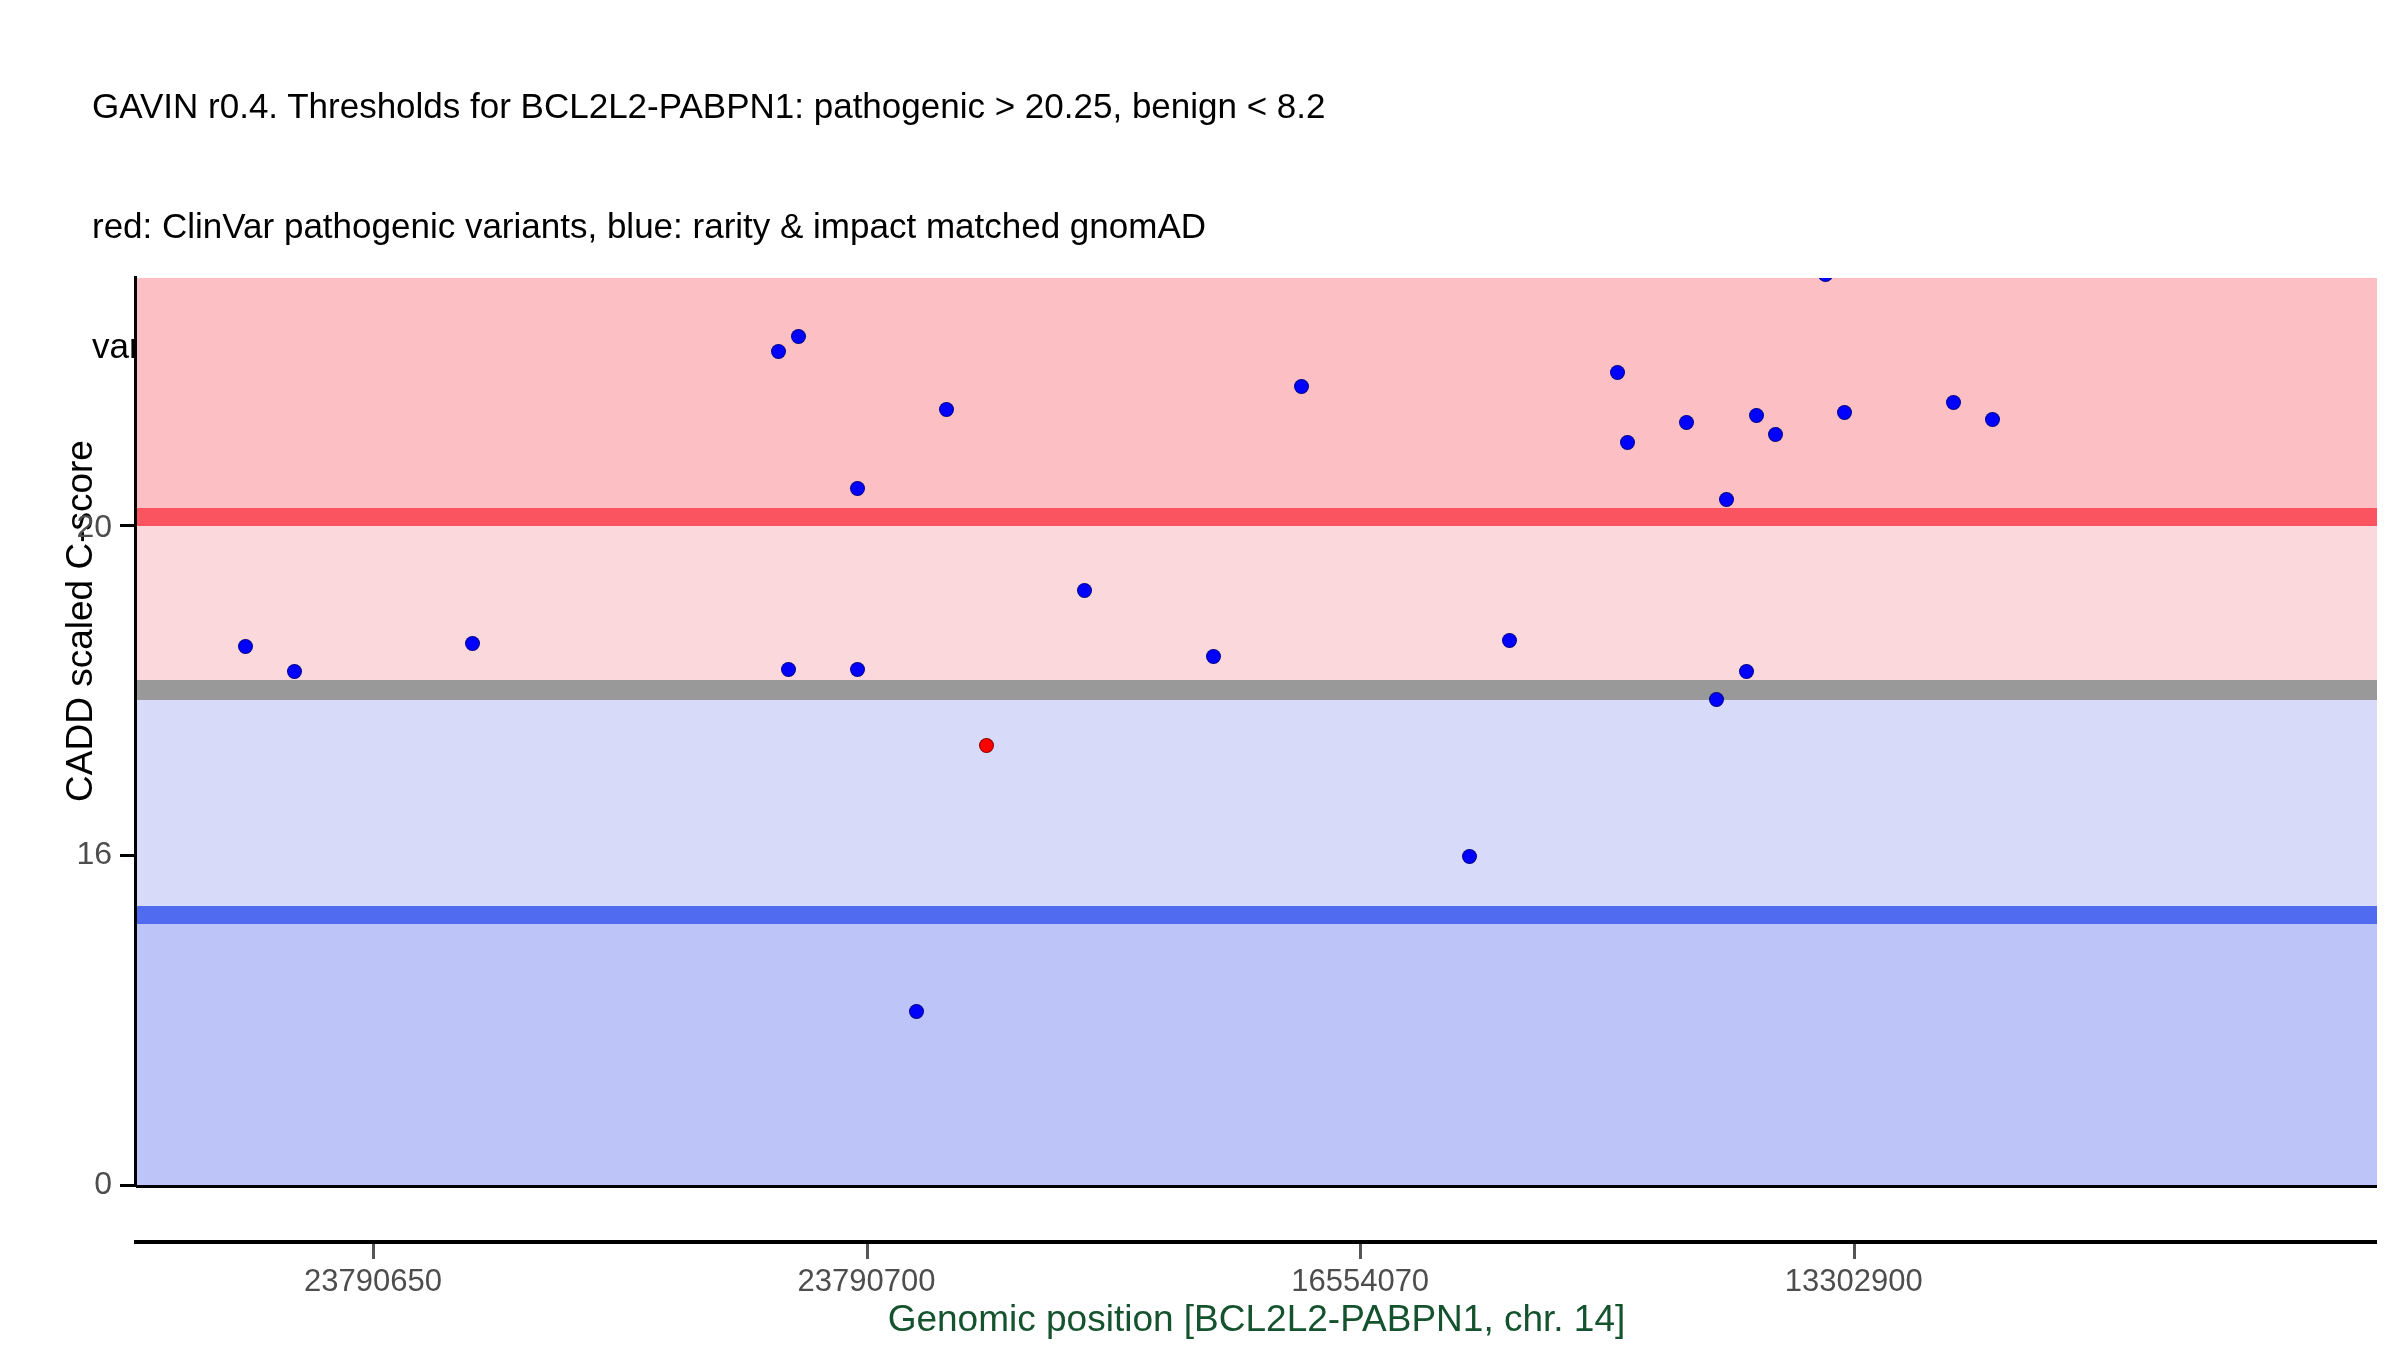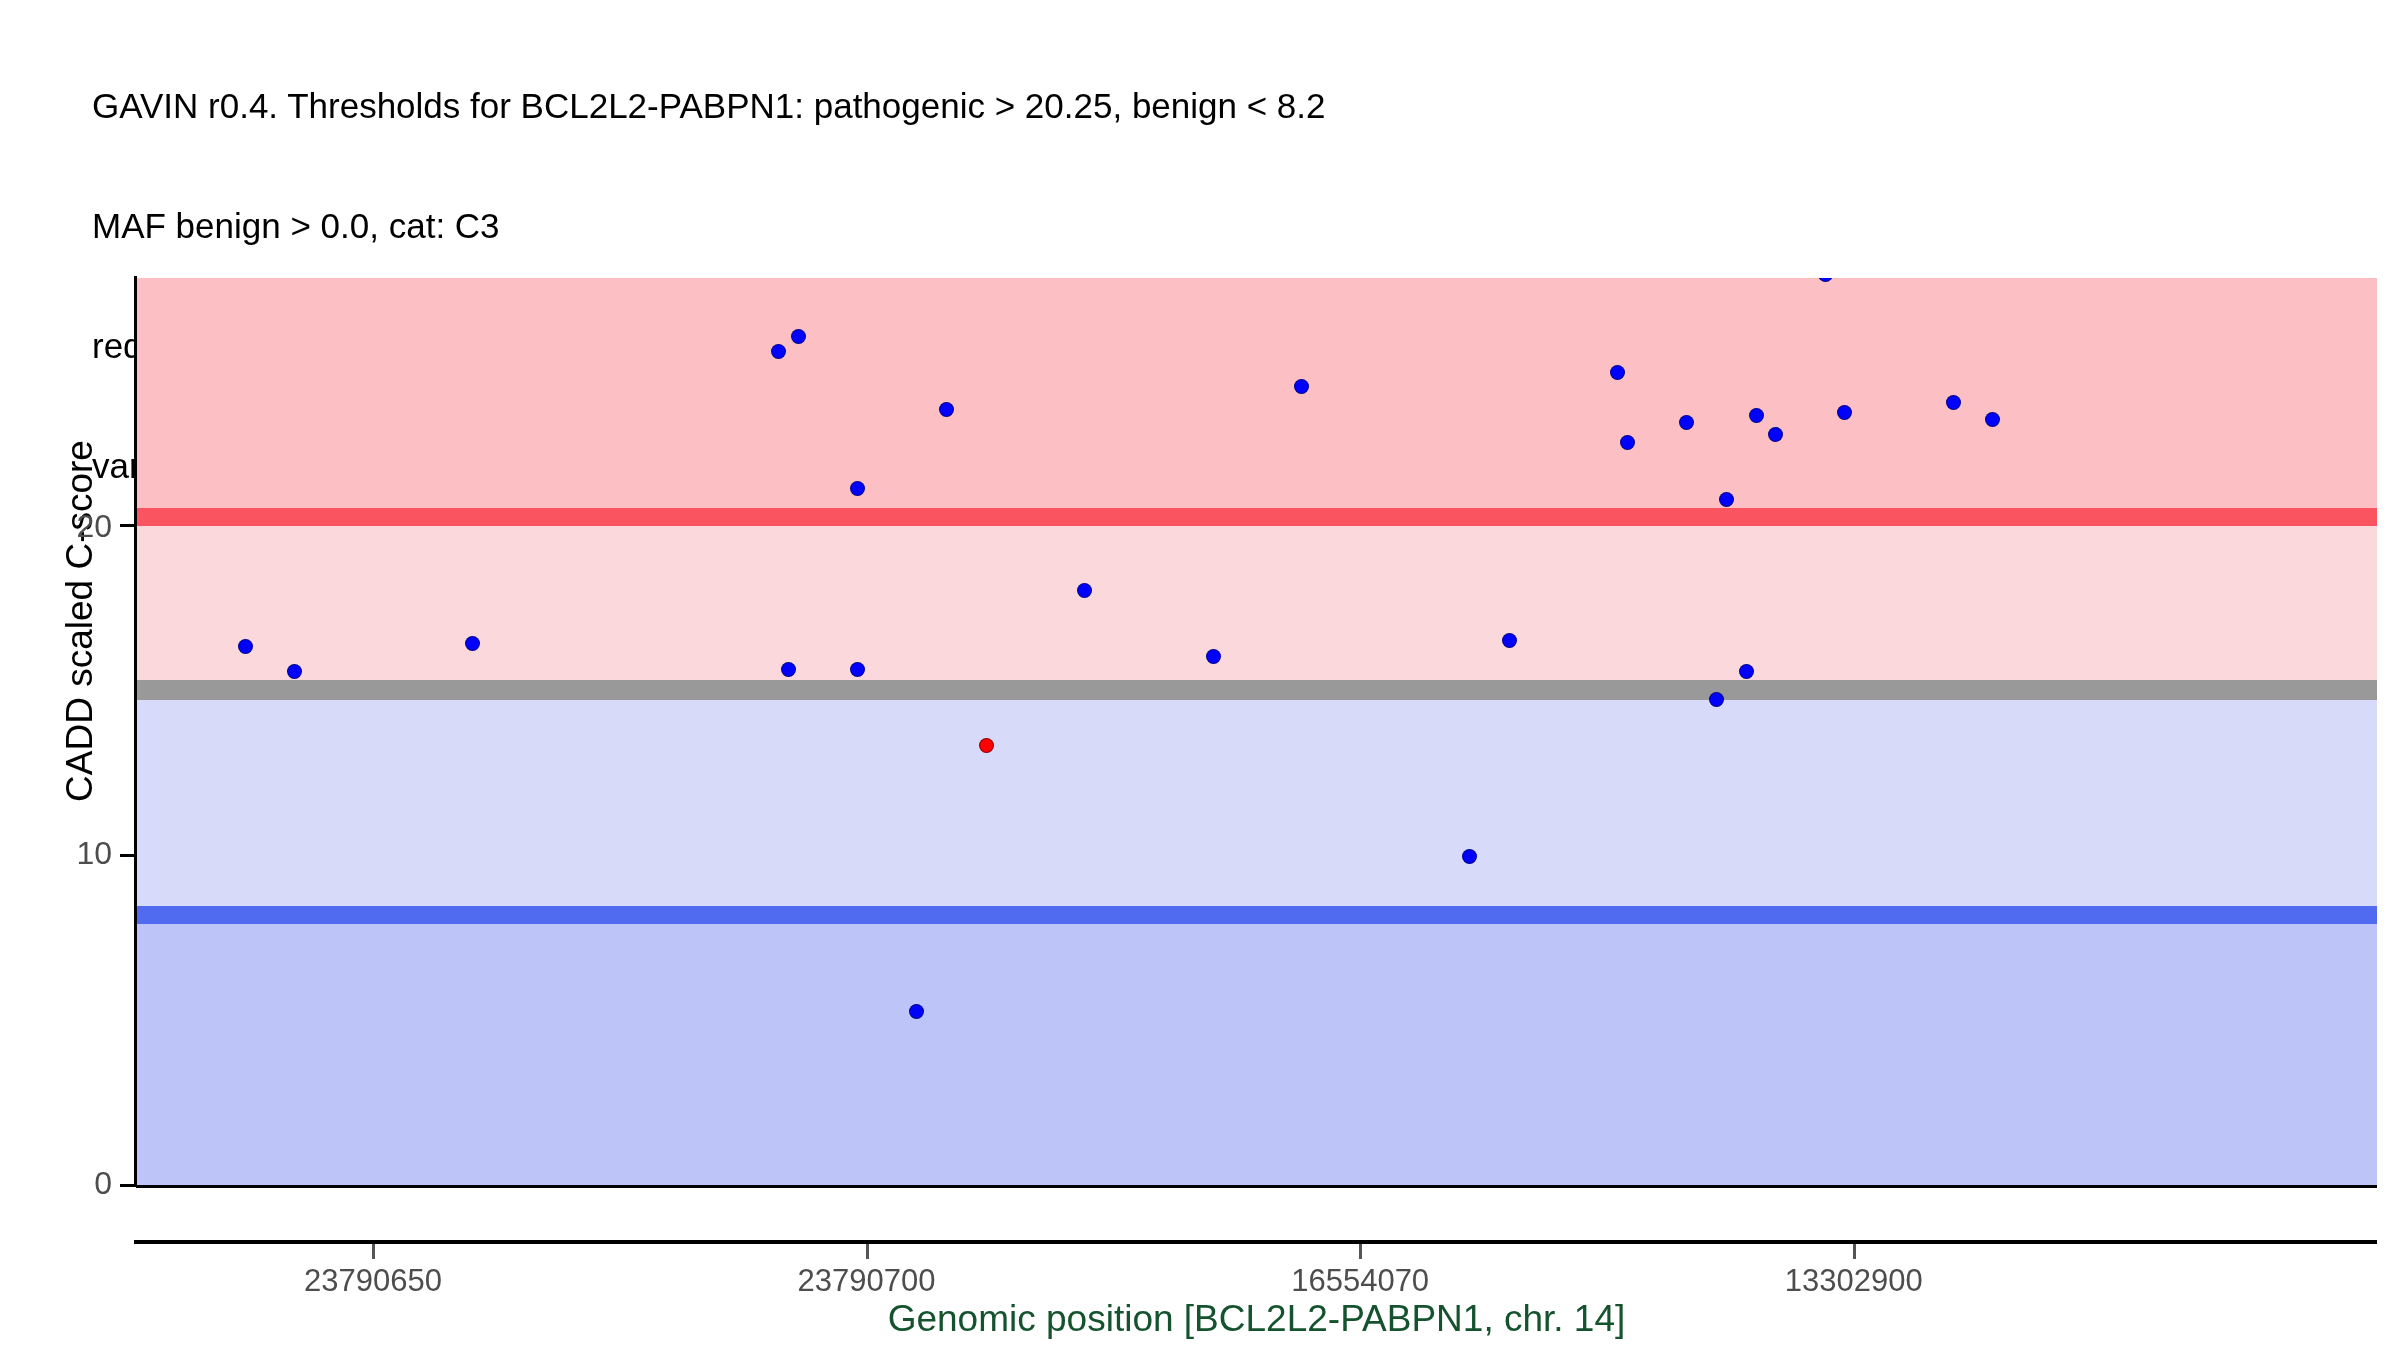--- a/index.html
+++ b/index.html
@@ -43,21 +43,20 @@
 
   .pt{position:absolute;border-radius:50%;}
 </style>
 </head>
 <body>
 
 <div id="root">
 
   <div id="title-block">
     <div>GAVIN r0.4. Thresholds for BCL2L2-PABPN1: pathogenic &gt; 20.25, benign &lt; 8.2</div>
-    <div>MAF benign &gt; 0.0, cat: C3</div>
     <div>red: ClinVar pathogenic variants, blue: rarity &amp; impact matched gnomAD</div>
     <div>variants, green: RefSeq exons, grey: genome-wide fallback threshold</div>
   </div>
 
   <div id="panel">
       <div class="band" style="top: 0px; height: 239.118px; background: rgb(251, 191, 196);"></div>
       <div class="band" style="top: 239.118px; height: 173.155px; background: rgb(251, 216, 220);"></div>
       <div class="band" style="top: 412.273px; height: 224.276px; background: rgb(215, 218, 249);"></div>
       <div class="band" style="top: 636.549px; height: 270.451px; background: rgb(189, 196, 248);"></div>
       <div class="hline" style="top: 230.118px; height: 18px; background: rgb(250, 84, 96);"></div>
@@ -98,21 +97,21 @@
   <div id="axis-x-line"></div>
 
   <div id="ylab-wrap">
     <div id="ylab">CADD scaled C-score</div>
   </div>
   <div id="xlab">Genomic position [BCL2L2-PABPN1, chr. 14]</div>
 
 <div class="ytick" style="top: 1184px;"></div>
     <div class="yl" style="left: 42px; top: 1165px;">0</div>
     <div class="ytick" style="top: 854.182px;"></div>
-    <div class="yl" style="left: 42px; top: 835.182px;">10</div>
+    <div class="yl" style="left: 42px; top: 835.182px;">16</div>
     <div class="ytick" style="top: 524.364px;"></div>
     <div class="yl" style="left: 42px; top: 508px;">20</div>
     <div class="xtick" style="left: 371.934px;"></div>
     <div class="xl" style="left: 242.934px;">23790650</div>
     <div class="xtick" style="left: 865.546px;"></div>
     <div class="xl" style="left: 736.546px;">23790700</div>
     <div class="xtick" style="left: 1359.16px;"></div>
     <div class="xl" style="left: 1230.16px;">16554070</div>
     <div class="xtick" style="left: 1852.77px;"></div>
     <div class="xl" style="left: 1723.77px;">13302900</div>

